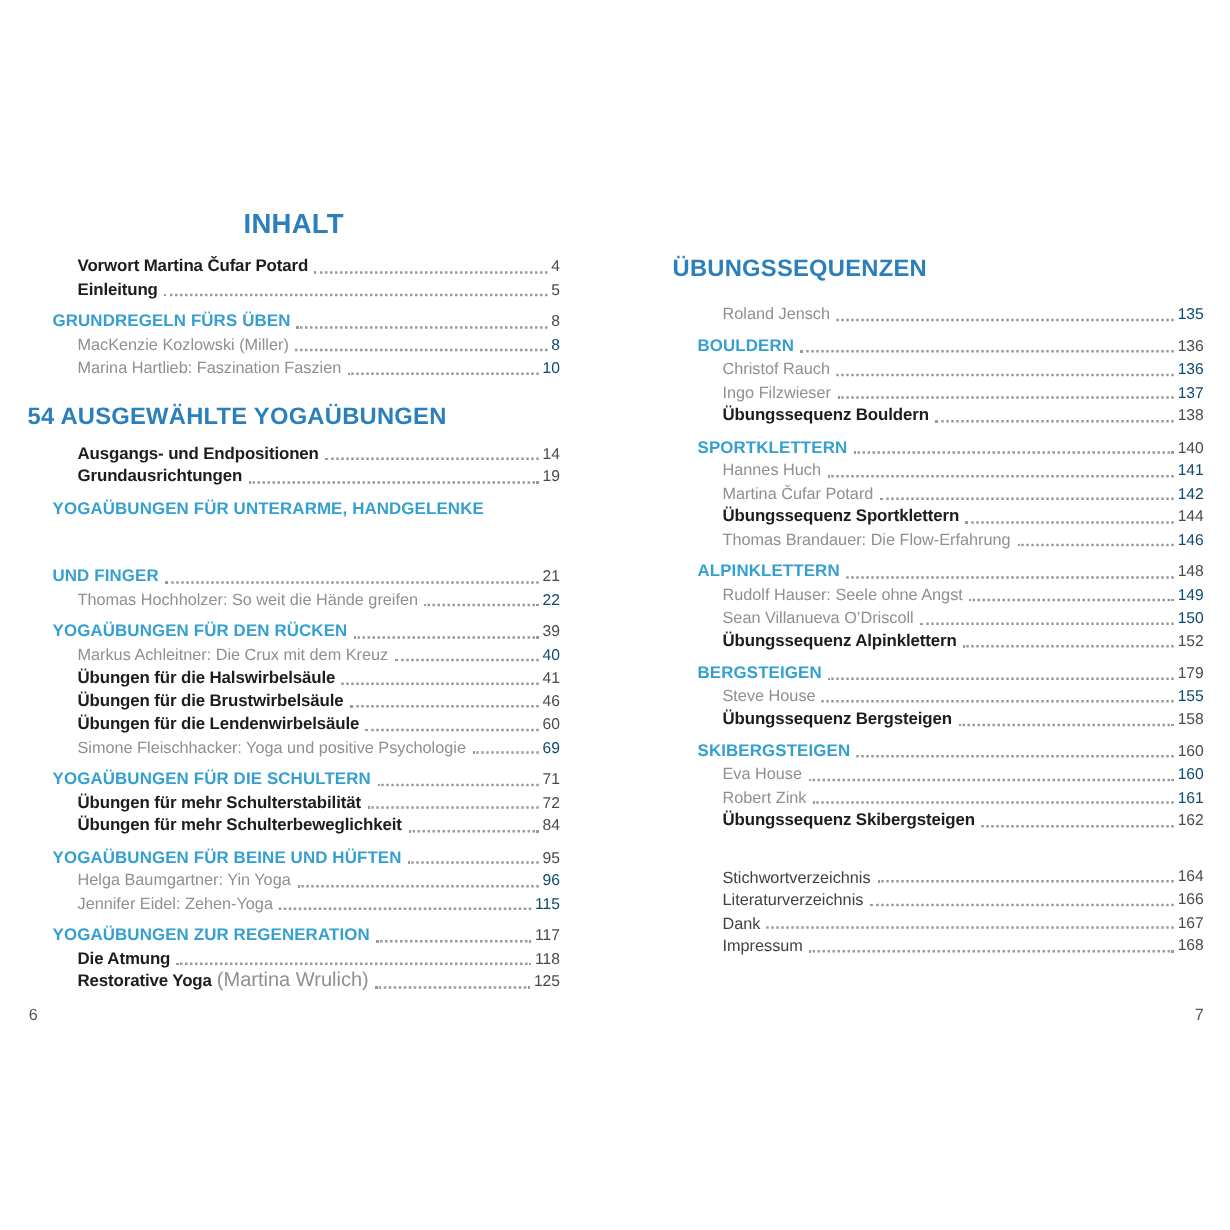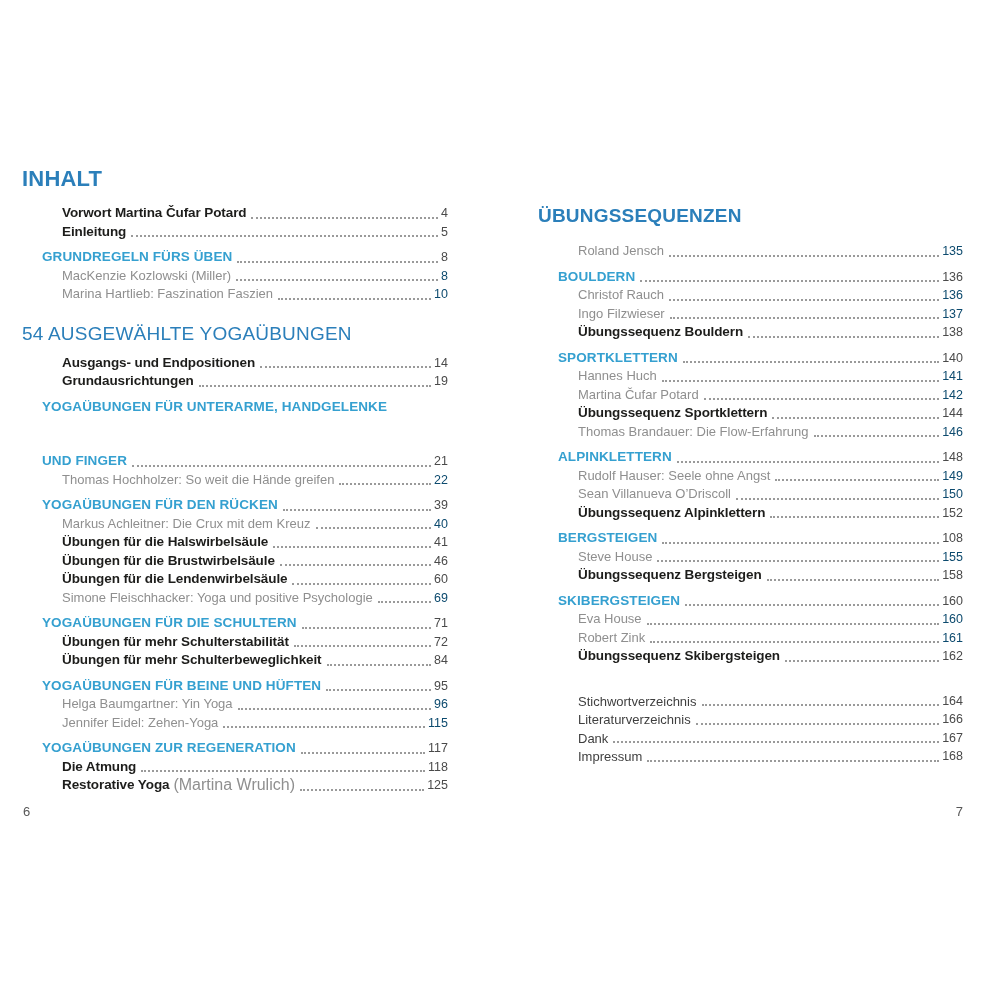--- a/index.html
+++ b/index.html
@@ -2,21 +2,21 @@
 <html><head>
 <meta charset="utf-8">
 <style>
   html,body{margin:0;padding:0;}
   body{
     width:984px;height:984px;background:#ffffff;position:relative;overflow:hidden;
     font-family:"Liberation Sans","DejaVu Sans",sans-serif;
     -webkit-font-smoothing:antialiased;
   }
   .col{position:absolute;}
-  #col-left{left:22px;top:166px;width:426px;}
+  #col-left{left:22px;top:166px;width:426px;text-align:center;}
   #col-right{left:538px;top:204px;width:425px;}
 
   .page-title{
     font-weight:bold;color:#2b7fba;letter-spacing:.2px;
     font-size:22px;line-height:26px;margin:0 0 12px 0;
   }
   #col-right .page-title{font-size:19px;line-height:24px;margin-bottom:14px;}
 
   .rows{display:block;}
   .row{display:flex;align-items:flex-end;line-height:18.5px;min-height:18.5px;}
@@ -41,21 +41,21 @@
   .row.d .label{color:#3f3f3f;font-size:13px;}
   
   .row.h,.row.hc,.row.h2{padding-left:20px;margin-top:36px;}
   .row.h .label,.row.hc .label,.row.h2 .label{
     font-weight:bold;color:#35a0d0;font-size:13.5px;letter-spacing:.1px;
   }
   .row.h{margin-top:7px;}
   .row.hc{margin-top:7px;}
   
   .row.t2{margin:18px 0 8px 0;line-height:24px;min-height:24px;}
-  .row.t2 .label{font-weight:normal;color:#2b7fba;font-size:19px;letter-spacing:.2px;}
+  .row.t2 .label{font-weight:bold;color:#2b7fba;font-size:19px;letter-spacing:.2px;}
   .row.spacer{min-height:26px;}
 
   .folio{
     position:absolute;top:804px;font-size:13px;color:#575757;
   }
   #folio-left{left:23px;}
   #folio-right{right:21px;}
 </style>
 </head>
 <body>
@@ -262,21 +262,21 @@
         <span class="num">150</span>
       </div>
       <div class="row b">
         <span class="label">Übungssequenz Alpinklettern</span>
         <span class="leader"></span>
         <span class="num">152</span>
       </div>
       <div class="row h">
         <span class="label">BERGSTEIGEN</span>
         <span class="leader"></span>
-        <span class="num">108</span>
+        <span class="num">179</span>
       </div>
       <div class="row g">
         <span class="label">Steve House</span>
         <span class="leader"></span>
         <span class="num">155</span>
       </div>
       <div class="row b">
         <span class="label">Übungssequenz Bergsteigen</span>
         <span class="leader"></span>
         <span class="num">158</span>

